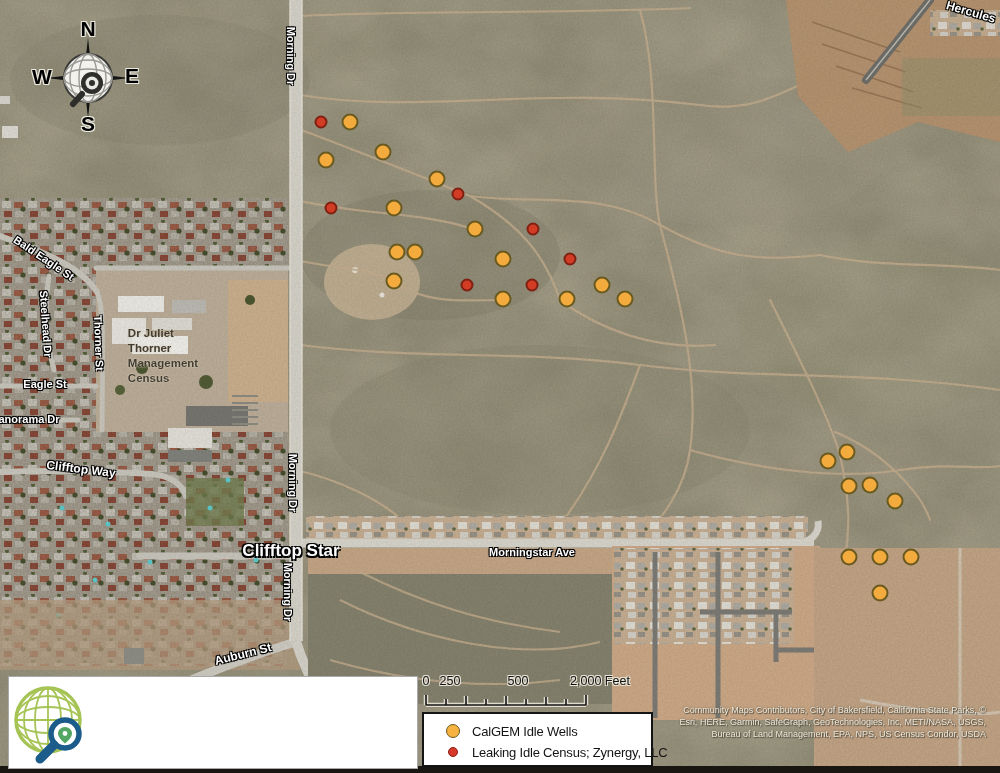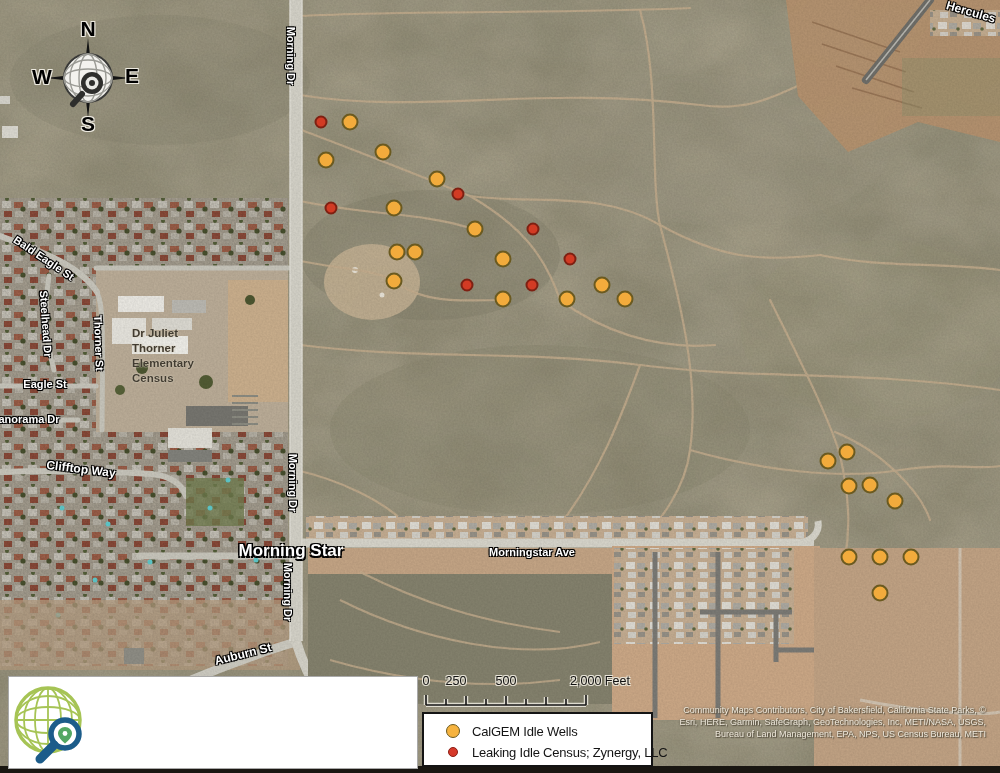--- a/index.html
+++ b/index.html
@@ -252,26 +252,26 @@
       <span class="street-label" style="left: 99px; top: 343px; font-size: 11px; transform: translate(-50%, -50%) rotate(88deg);">Thorner St</span>
       <span class="street-label" style="left: 45px; top: 384px; font-size: 11px; transform: translate(-50%, -50%) rotate(0deg);">Eagle St</span>
       <span class="street-label" style="left: 29px; top: 419px; font-size: 11px; transform: translate(-50%, -50%) rotate(0deg);">anorama Dr</span>
       <span class="street-label" style="left: 81px; top: 469px; font-size: 12px; transform: translate(-50%, -50%) rotate(7deg);">Clifftop Way</span>
       <span class="street-label" style="left: 293px; top: 483px; font-size: 11px; transform: translate(-50%, -50%) rotate(90deg);">Morning Dr</span>
       <span class="street-label" style="left: 532px; top: 552px; font-size: 11px; transform: translate(-50%, -50%) rotate(0deg);">Morningstar Ave</span>
       <span class="street-label" style="left: 288px; top: 592px; font-size: 11px; transform: translate(-50%, -50%) rotate(90deg);">Morning Dr</span>
       <span class="street-label" style="left: 243px; top: 654px; font-size: 12px; transform: translate(-50%, -50%) rotate(-14deg);">Auburn St</span>
     </div>
 
-  <div class="big-place-label">Morning Star</div>
+  <div class="big-place-label">Clifftop Star</div>
 
   <div id="school-label">
     <div>Dr Juliet</div>
     <div>Thorner</div>
-    <div>Elementary</div>
+    <div>Management</div>
     <div>Census</div>
   </div>
 
   <div id="well-markers">
       <div class="marker idle" style="left: 350px; top: 122px;"></div>
       <div class="marker idle" style="left: 383px; top: 152px;"></div>
       <div class="marker idle" style="left: 326px; top: 160px;"></div>
       <div class="marker idle" style="left: 437px; top: 179px;"></div>
       <div class="marker idle" style="left: 394px; top: 208px;"></div>
       <div class="marker idle" style="left: 475px; top: 229px;"></div>
@@ -322,39 +322,39 @@
       <line x1="52" y1="78" x2="43" y2="88" stroke="#2e2e2c" stroke-width="6" stroke-linecap="round"></line>
     </svg>
     <span class="dir" style="left:58px; top:13px">N</span>
     <span class="dir" style="left:12px; top:61px">W</span>
     <span class="dir" style="left:102px; top:60px">E</span>
     <span class="dir" style="left:58px; top:108px">S</span>
   </div>
 
   <div id="scale-bar">
     <span class="sb-label" style="left:6px">0</span>
-    <span class="sb-label" style="left:36px">250</span>
-    <span class="sb-label" style="left:86px">500</span>
+    <span class="sb-label" style="left:30px">250</span>
+    <span class="sb-label" style="left:98px">500</span>
     <span class="sb-label" style="left:180px">2,000 Feet</span>
     <svg width="172" height="16" viewBox="0 0 172 16">
       <g stroke="#f0ede2" stroke-width="4.5" fill="none" opacity="0.85">
         <path d="M6,14 H166"></path>
         <path d="M6,4 V14 M26,8 V14 M46,5 V14 M66,8 V14 M86,5 V14 M106,8 V14 M126,6 V14 M146,8 V14 M166,4 V14"></path>
       </g>
       <g stroke="#151515" stroke-width="1.6" fill="none">
         <path d="M6,14 H166"></path>
         <path d="M6,4 V14 M26,8 V14 M46,5 V14 M66,8 V14 M86,5 V14 M106,8 V14 M126,6 V14 M146,8 V14 M166,4 V14"></path>
       </g>
     </svg>
   </div>
 
   <div id="attribution">
     <div>Community Maps Contributors, City of Bakersfield, California State Parks, ©</div>
     <div>Esri, HERE, Garmin, SafeGraph, GeoTechnologies, Inc, METI/NASA, USGS,</div>
-    <div>Bureau of Land Management, EPA, NPS, US Census Bureau, METI</div>
+    <div>Bureau of Land Management, EPA, NPS, US Census Condor, USDA</div>
   </div>
 
   <div id="legend">
     <div class="legend-row" style="top:6px">
       <span class="sym idle"></span>
       <span class="lab">CalGEM Idle Wells</span>
     </div>
     <div class="legend-row" style="top:27px">
       <span class="sym leaking"></span>
       <span class="lab">Leaking Idle Census; Zynergy, LLC</span>

